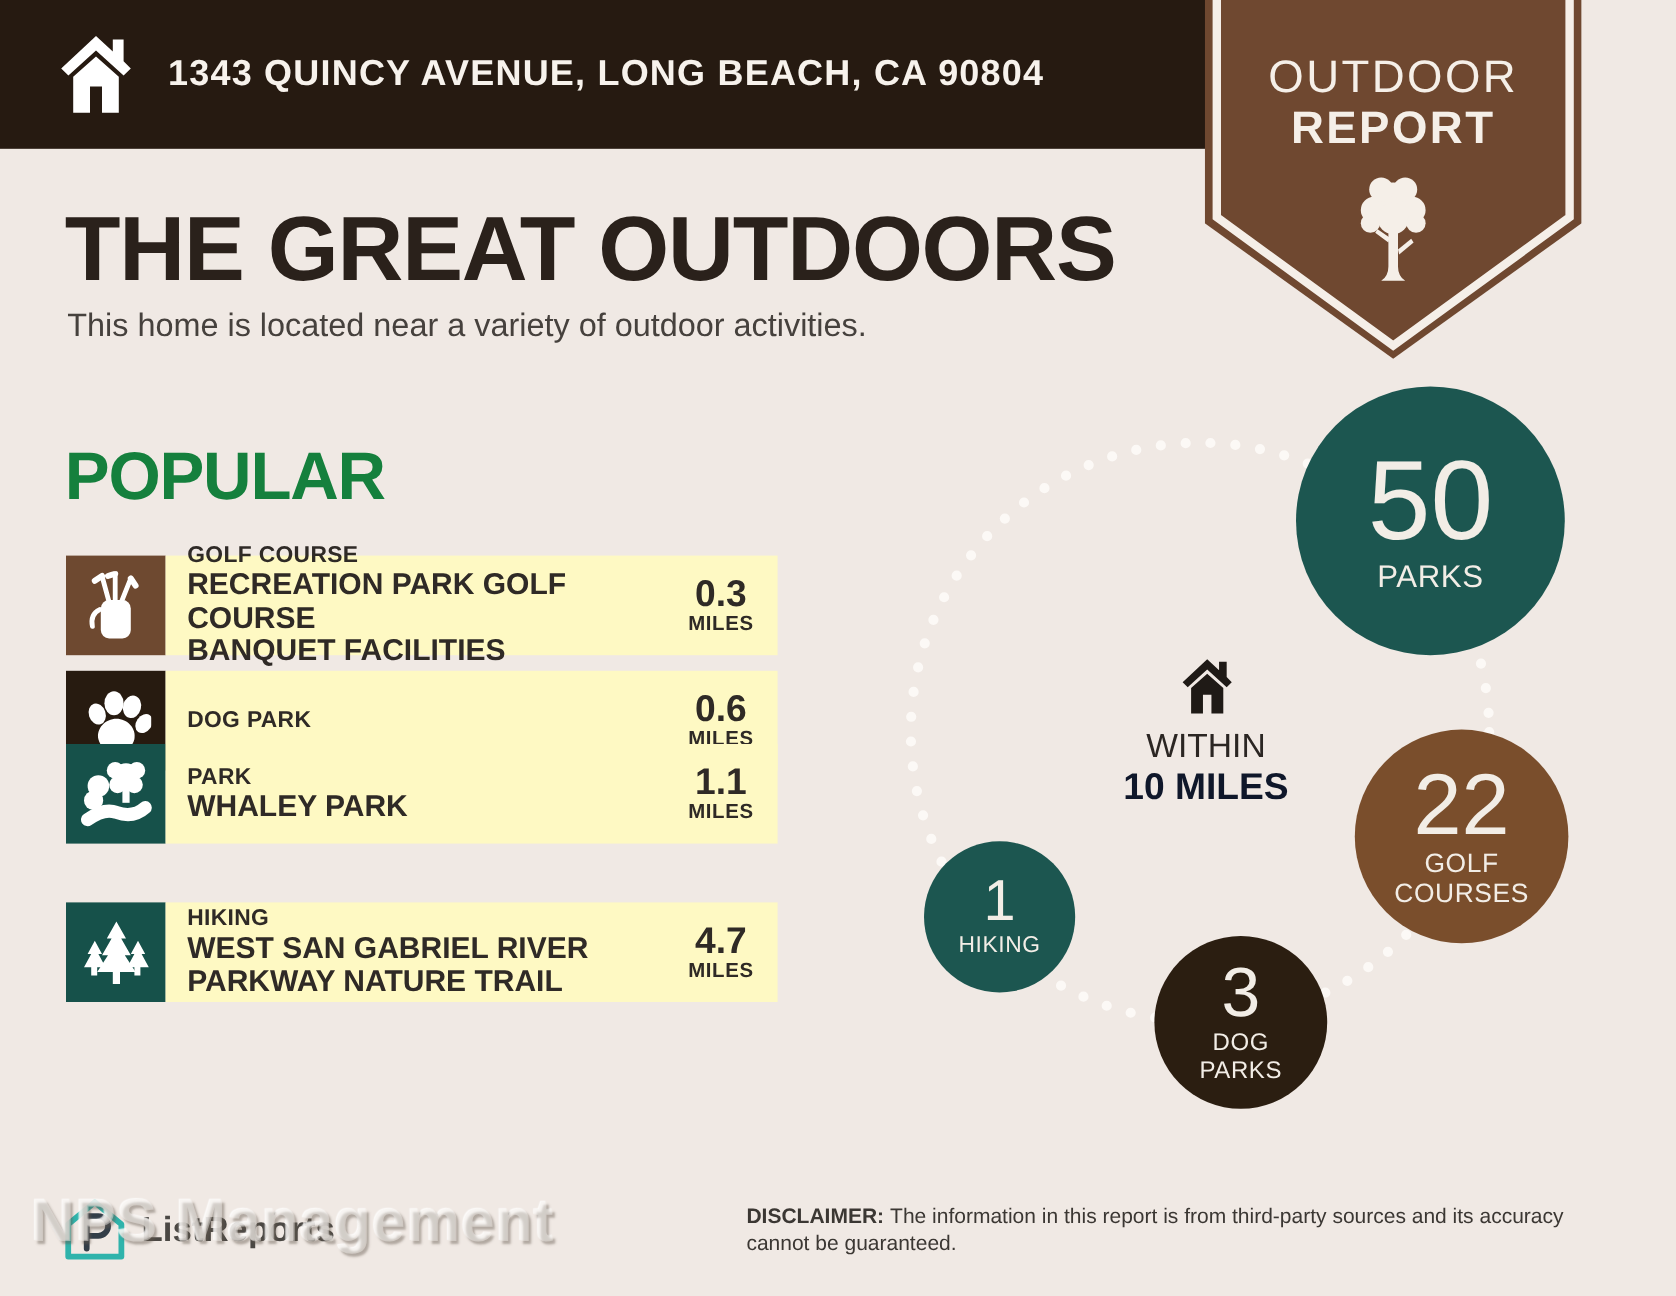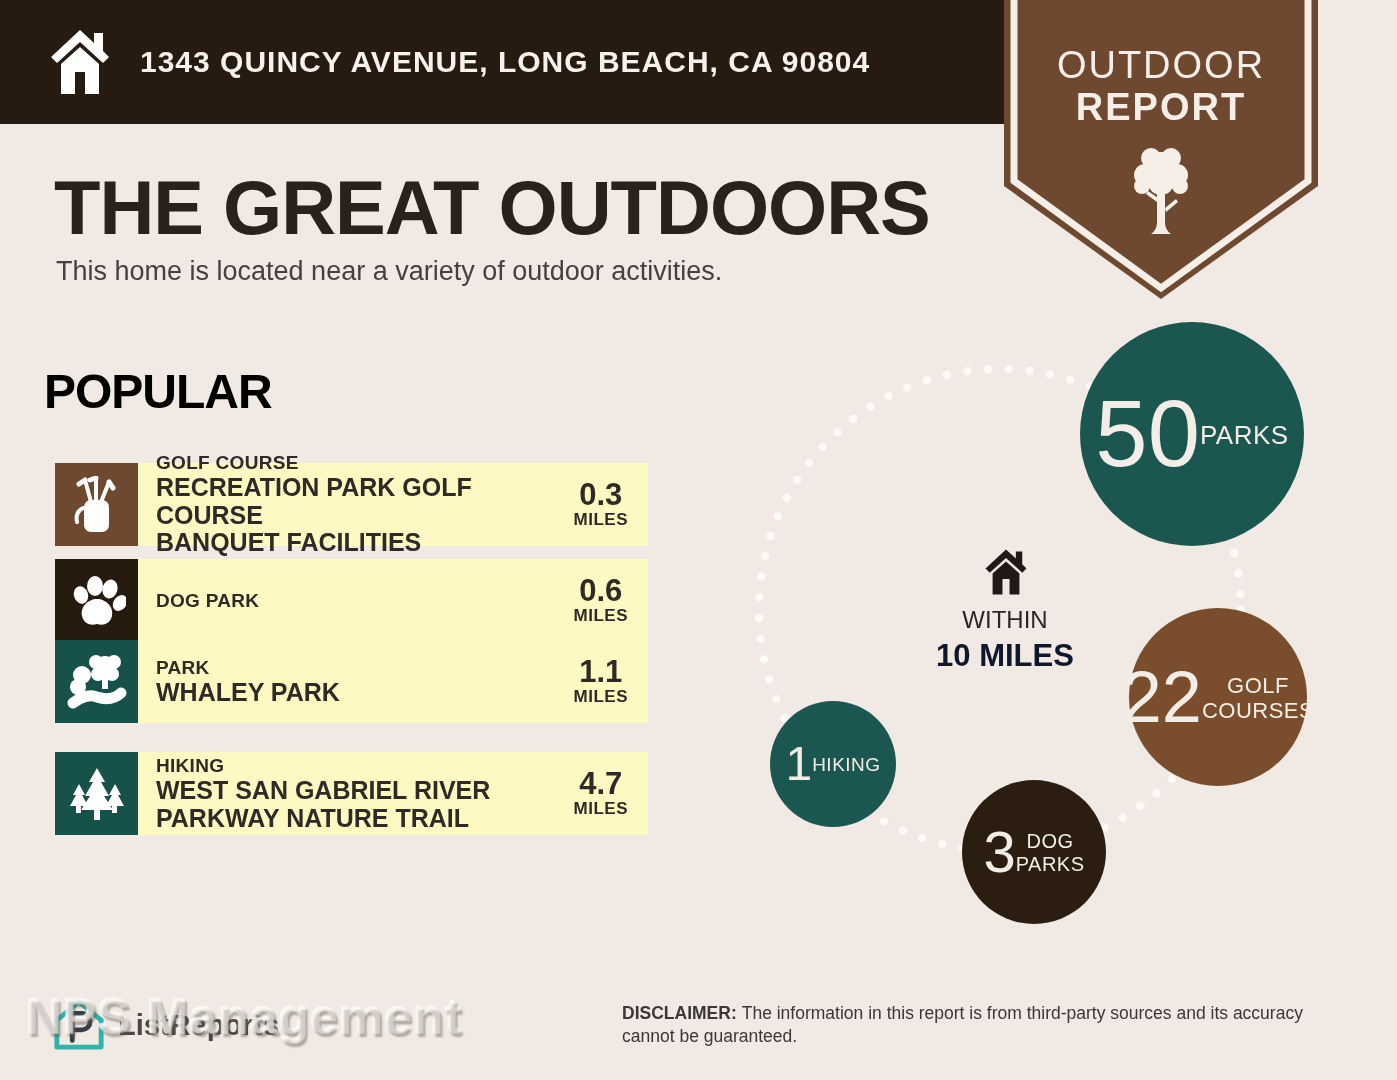--- a/index.html
+++ b/index.html
@@ -22,51 +22,51 @@
     position:absolute; left:0; width:314px; text-align:center; color:#f5efe8; letter-spacing:2px;
   }
   .badge .b-line1 { top:44px; font-size:38px; font-weight:400; }
   .badge .b-line2 { top:86px; font-size:38px; font-weight:700; }
   .badge .tree { position:absolute; left:120px; top:144px; }
   
   .title { position:absolute; left:54px; top:164px; font-size:76px; font-weight:800;
            letter-spacing:-1px; color:#2a211b; white-space:nowrap; }
   .subtitle { position:absolute; left:56px; top:256px; font-size:27px; color:#46413d; }
   
-  .popular-heading { position:absolute; left:44px; top:364px; font-size:48px; font-weight:800;
-                     letter-spacing:-1px; color:#000000; }
+  .popular-heading { position:absolute; left:54px; top:364px; font-size:56px; font-weight:800;
+                     letter-spacing:-1px; color:#15803d; }
   .row { position:absolute; left:55px; width:593px; height:83px; display:flex; }
   .row .sq { width:83px; height:83px; flex:none; display:flex; align-items:center; justify-content:center; }
   .row .box { flex:1; background:#fef9c3; display:flex; align-items:center;
               justify-content:space-between; padding:0 20px 0 18px; }
   .cat  { font-size:19px; font-weight:700; color:#2f2a26; letter-spacing:0.3px; }
   .name { font-size:25px; font-weight:700; color:#2f2a26; line-height:1.1; white-space:pre-line; }
   .dist { text-align:center; color:#2f2a26; flex:none; padding-left:10px; }
   .dist .num  { font-size:31px; font-weight:700; line-height:1; }
   .dist .unit { font-size:17px; font-weight:700; letter-spacing:0.5px; }
   .sq-brown { background:#6e4930; }
   .sq-dark  { background:#271b10; }
   .sq-teal  { background:#16514a; }
   
   .dots { position:absolute; left:751px; top:361px; z-index:1; }
-  .bubble { position:absolute; border-radius:50%; z-index:2; display:flex; 
+  .bubble { position:absolute; border-radius:50%; z-index:2; display:flex; flex-direction:column;
             align-items:center; justify-content:center; color:#f2ede6; text-align:center; }
   .bubble .bnum { font-weight:400; line-height:0.95; }
   .bubble .blab { white-space:pre-line; line-height:1.15; letter-spacing:0.5px; }
   .b-parks  { left:1080px; top:322px; width:224px; height:224px; background:#1c5650; }
   .b-parks .bnum { font-size:94px; }  .b-parks .blab { font-size:26px; margin-top:4px; }
   .b-golf   { left:1129px; top:608px; width:178px; height:178px; background:#7a4e2c; }
   .b-golf .bnum { font-size:72px; }   .b-golf .blab { font-size:22px; margin-top:2px; }
   .b-dog    { left:962px; top:780px; width:144px; height:144px; background:#2b1e11; }
   .b-dog .bnum { font-size:58px; }    .b-dog .blab { font-size:20px; margin-top:2px; }
   .b-hike   { left:770px; top:701px; width:126px; height:126px; background:#1c5650; }
   .b-hike .bnum { font-size:48px; }   .b-hike .blab { font-size:19px; margin-top:2px; }
   .center-home { position:absolute; left:981px; top:548px; z-index:2; }
   .within-1 { position:absolute; left:915px; top:606px; width:180px; text-align:center;
-              font-size:24px; color:#2b2623; z-index:2; }
+              font-size:28px; color:#2b2623; z-index:2; }
   .within-2 { position:absolute; left:915px; top:638px; width:180px; text-align:center;
               font-size:31px; font-weight:700; color:#0f172a; z-index:2; }
   
   .logo { position:absolute; left:53px; top:998px; display:flex; align-items:center; z-index:5; }
   .logo .lr-text { font-size:29px; font-weight:600; color:#4b4844; margin-left:13px; }
   .watermark {
     position:absolute; left:26px; top:988px; z-index:7; font-size:50px; font-weight:700;
     letter-spacing:1px; color:rgba(245,239,234,0.45); white-space:nowrap;
     text-shadow: 2px 3px 2px rgba(100,88,78,0.45), -1px -1px 1px rgba(255,255,255,0.8);
   }
@@ -156,21 +156,21 @@
       <div>
         <div class="cat">DOG PARK</div>
       </div>
       <div class="dist">
         <div class="num">0.6</div>
         <div class="unit">MILES</div>
       </div>
     </div>
   </div>
 
-  <div class="row" style="top:640px">
+  <div class="row" style="top:620px">
     <div class="sq sq-teal">
       <svg width="60" height="58" viewBox="0 0 60 58">
         <g fill="#ffffff">
           <circle cx="38" cy="14" r="11"></circle>
             <circle cx="29" cy="9" r="7"></circle>
             <circle cx="47" cy="9" r="7"></circle>
           <circle cx="45" cy="21" r="7"></circle>
             <circle cx="31" cy="21" r="7"></circle>
           <rect x="35" y="20" width="6" height="16"></rect>
           <circle cx="15" cy="22" r="9"></circle>

